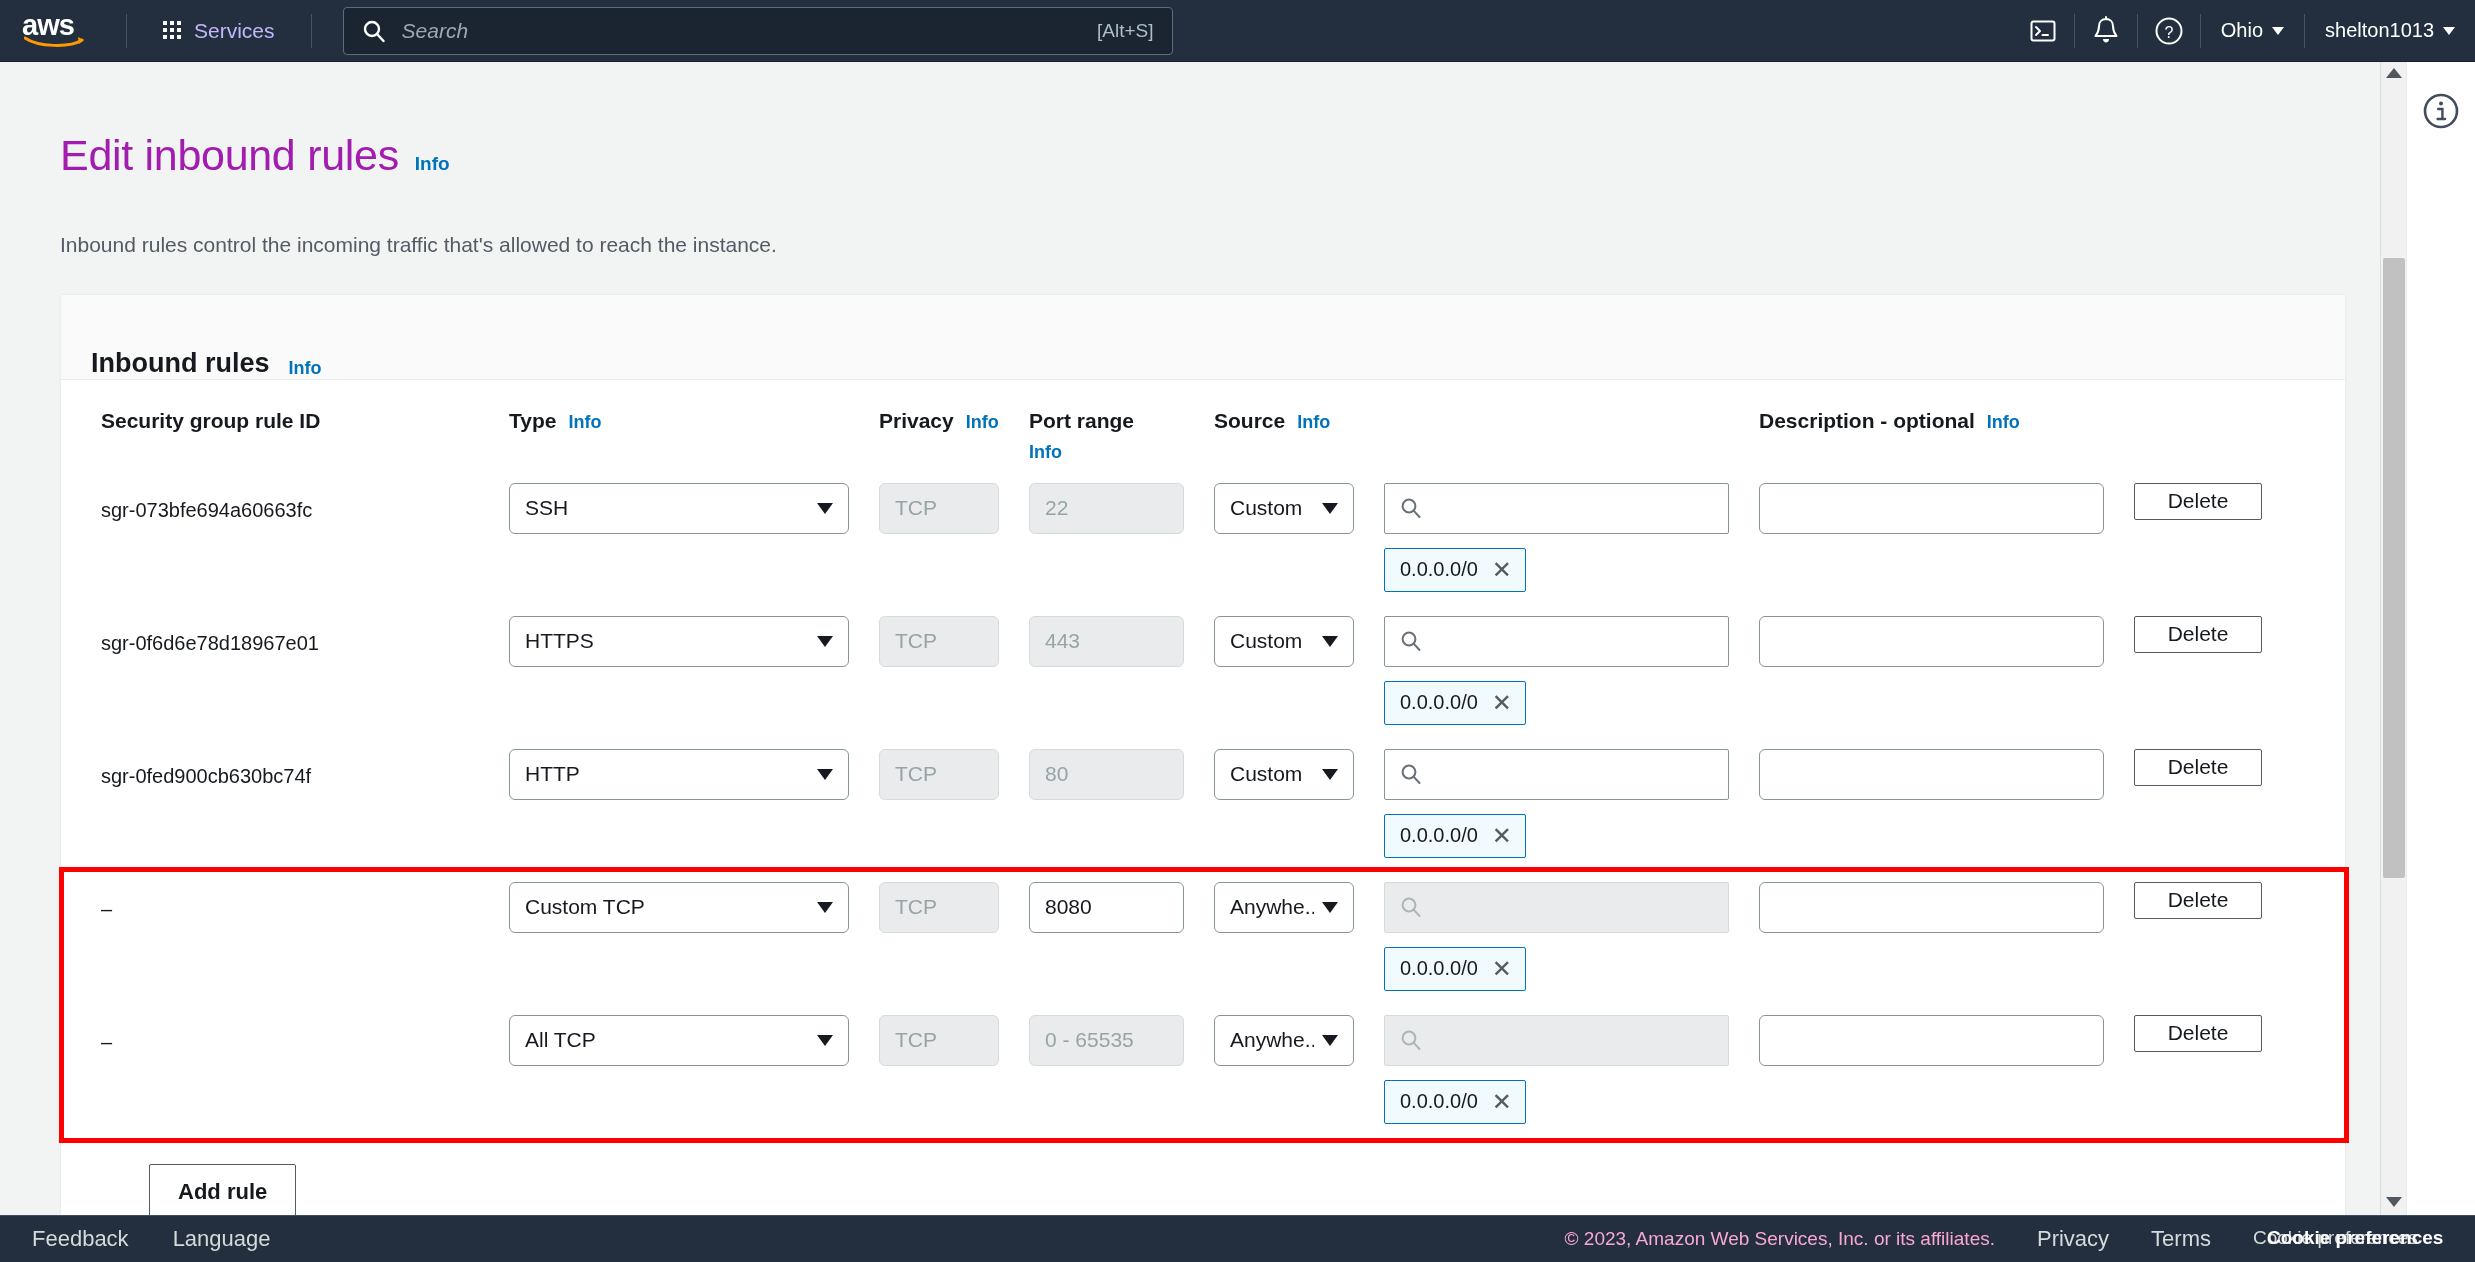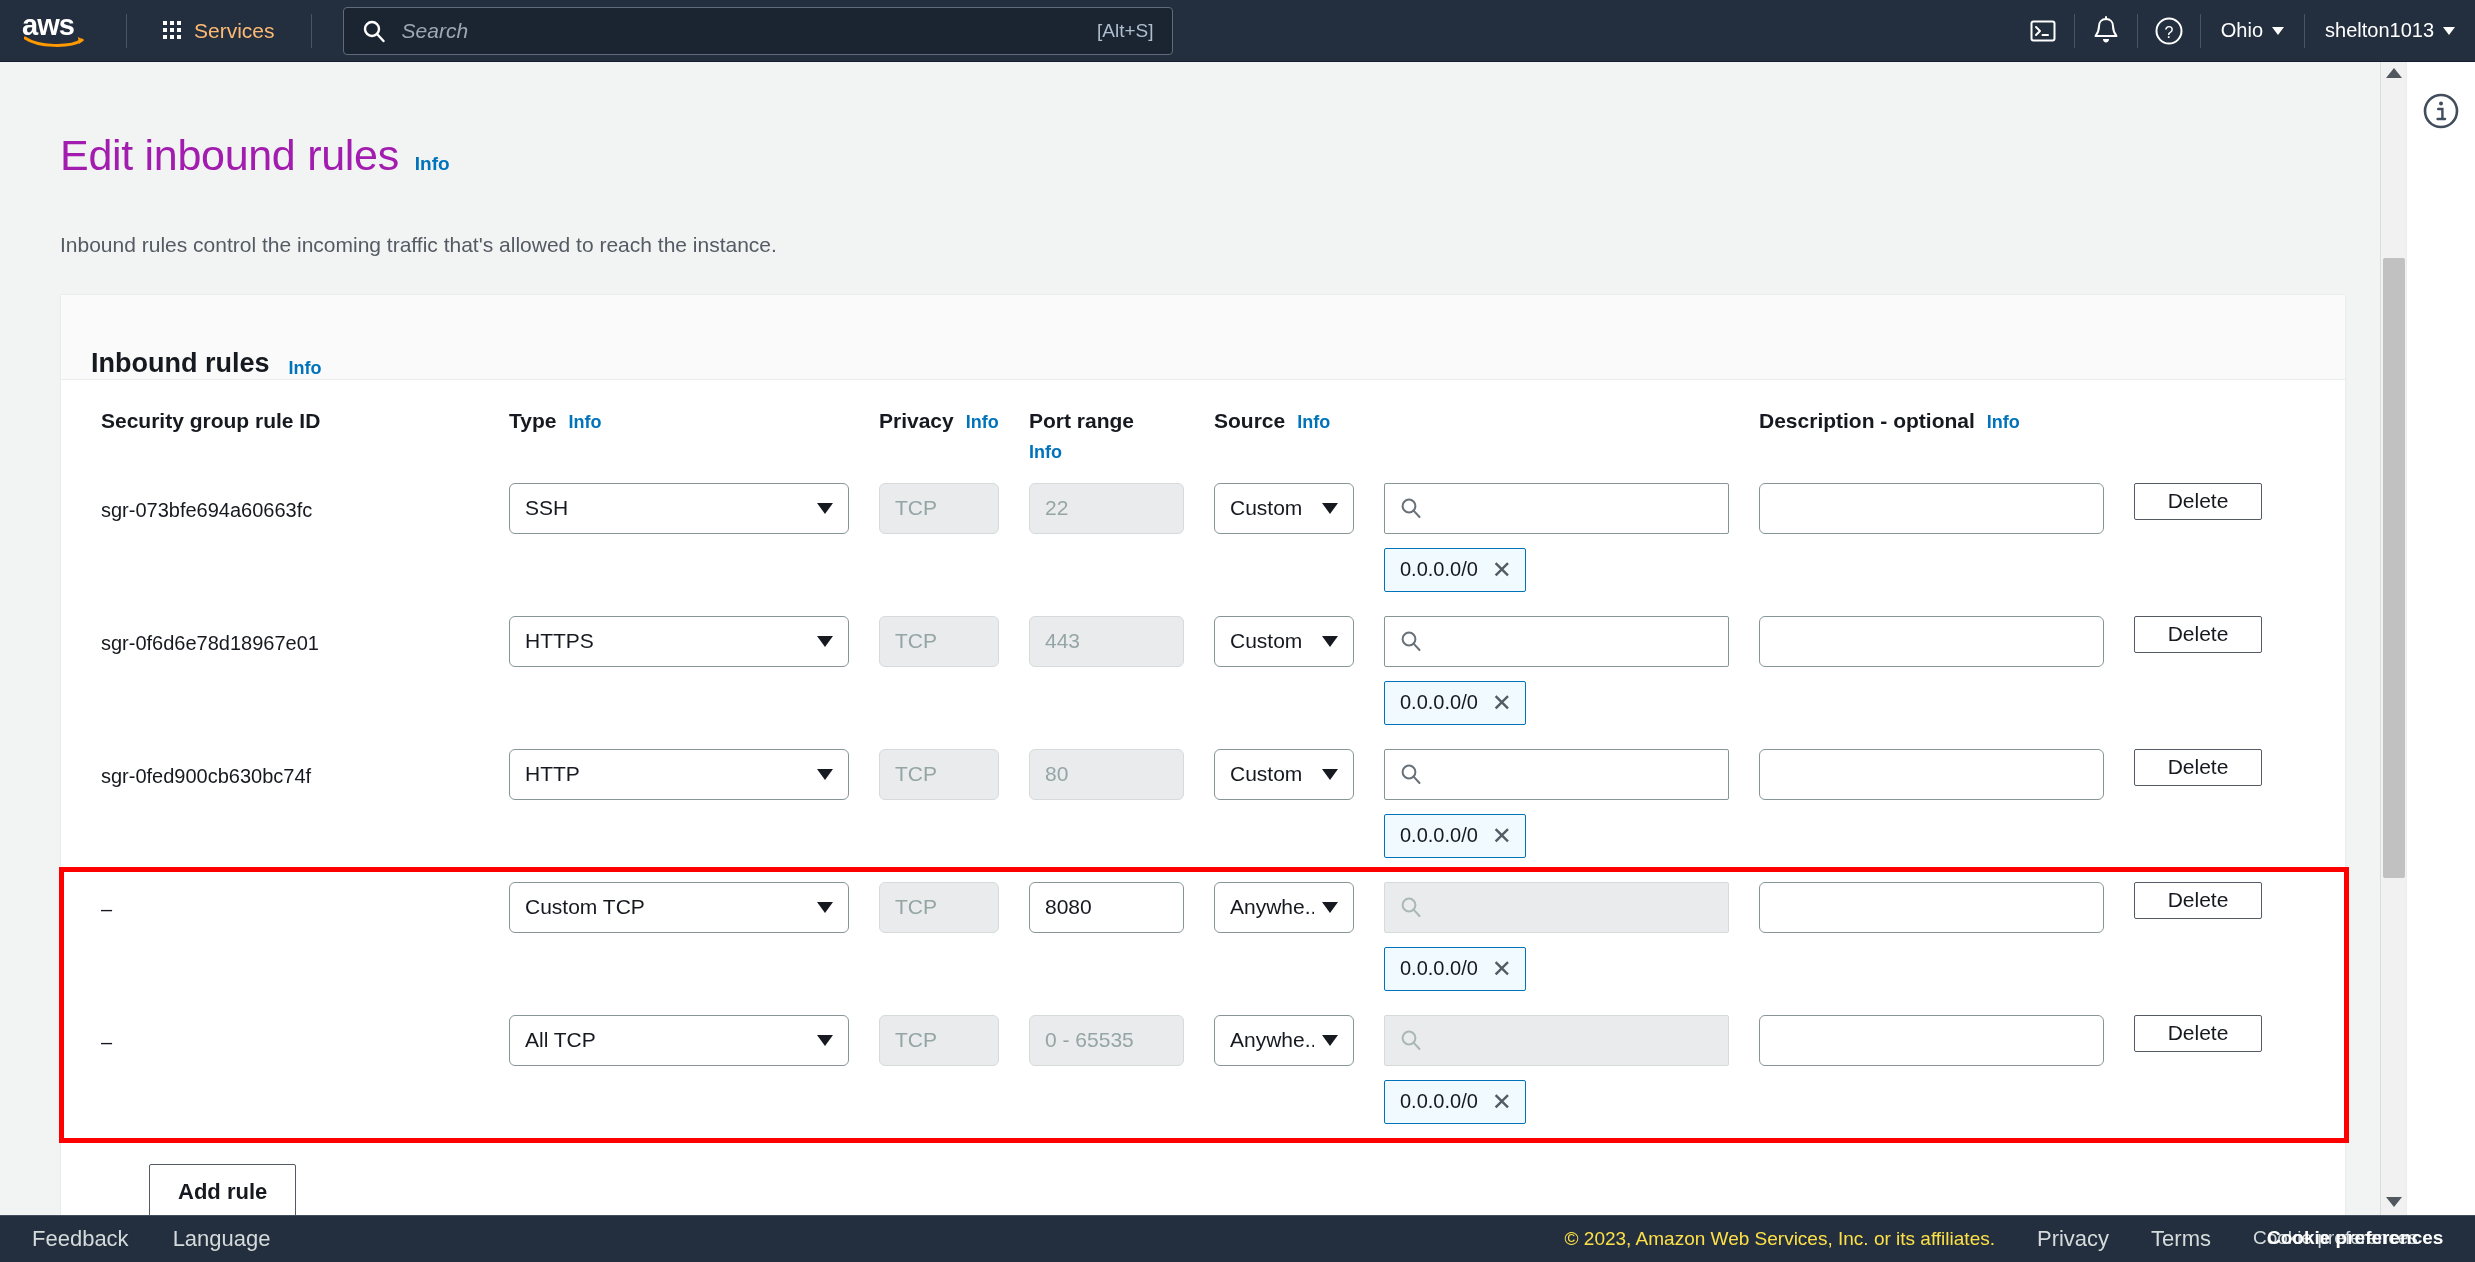--- a/index.html
+++ b/index.html
@@ -41,21 +41,21 @@
   #services-btn {
     display: flex; align-items: center; height: 62px;
     padding: 0 20px; cursor: pointer; flex: none;
   }
   .grid-icon {
     width: 20px; height: 20px; margin-right: 11px;
     display: grid; grid-template-columns: repeat(3, 4px);
     grid-template-rows: repeat(3, 4px); gap: 3px; flex: none;
   }
   .grid-icon i { background: #ffffff; display: block; width: 4px; height: 4px; }
-  #services-label { color: #fdba74; font-size: 21px; white-space: nowrap; }
+  #services-label { color: #c4b5fd; font-size: 21px; white-space: nowrap; }
 
   #searchbox {
     height: 48px; width: 830px;
     margin-left: 15px;
     background: #1b2531;
     border: 1px solid #5f6b7a;
     border-radius: 4px;
     display: flex; align-items: center;
     padding: 0 18px; flex: none; cursor: text;
   }
@@ -257,21 +257,21 @@
     border-top: 1px solid #414c5c;
   }
   .foot-link {
     color: #d5dbdb; font-size: 22px; cursor: pointer; white-space: nowrap;
   }
   #foot-left { display: flex; align-items: center; gap: 44px; padding-left: 32px; }
   #foot-right {
     margin-left: auto; display: flex; align-items: center;
     gap: 42px; padding-right: 22px; position: relative;
   }
-  #copyright { color: #fde047; font-size: 19px; white-space: nowrap; }
+  #copyright { color: #f9a8d4; font-size: 19px; white-space: nowrap; }
   #cookie-stack { position: relative; width: 200px; height: 24px; }
   #cookie-stack span {
     position: absolute; left: 0; top: 0; font-size: 19px;
     color: #d5dbdb; white-space: nowrap; cursor: pointer;
   }
   #cookie-stack .over { color: #ffffff; font-weight: 700; left: 14px; }
 </style>
 </head>
 <body>
 

